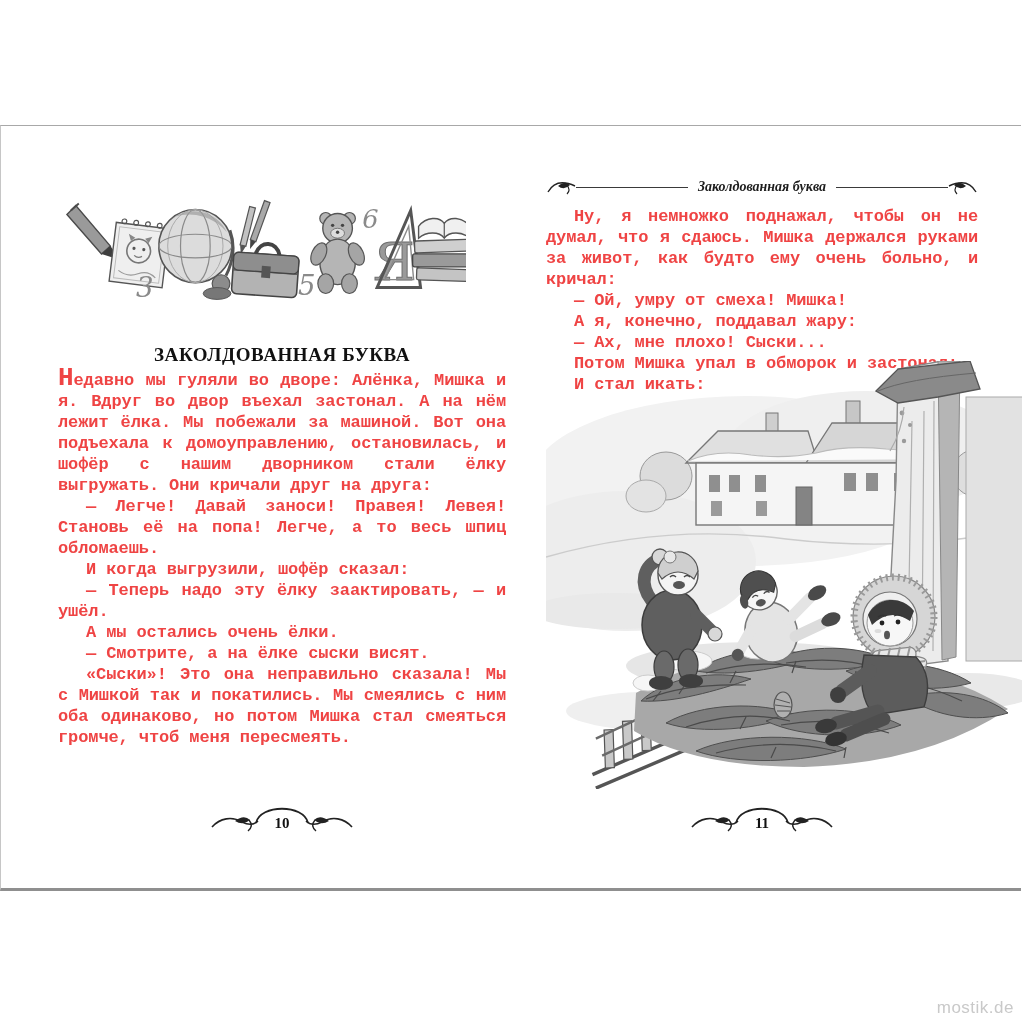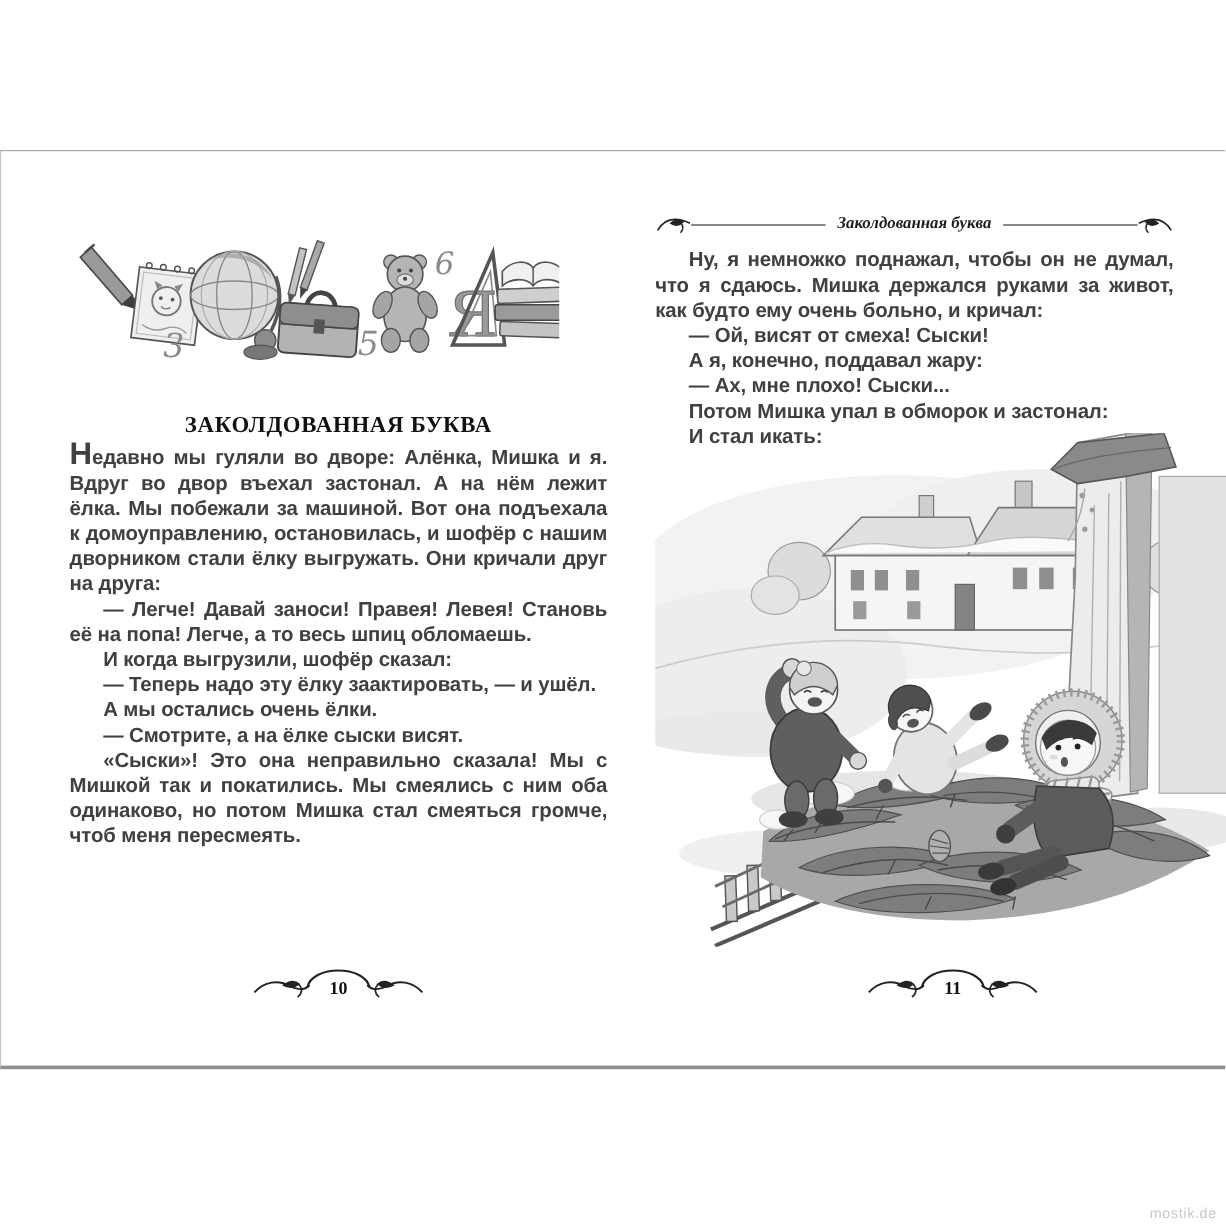--- a/index.html
+++ b/index.html
@@ -16,49 +16,49 @@
     border-bottom:3px solid #8f8f8f;
     box-sizing:border-box;
   }
   
   .supplies{position:absolute;left:60px;top:70px;width:405px;height:112px;}
   .page-title{
     position:absolute;left:57px;top:218px;width:448px;
     text-align:center;font-family:"Liberation Serif",serif;
     font-weight:bold;font-size:19px;letter-spacing:.6px;color:#111;
   }
-  .txt{position:absolute;color:#404040;font-size:17px;line-height:21px;font-weight:bold;letter-spacing:-0.1px;}
+  .txt{position:absolute;color:#ef4444;font-size:17px;line-height:21px;font-weight:bold;letter-spacing:-0.1px;font-family:Liberation Mono, monospace;}
   .txt-left{left:57px;top:243px;width:448px;}
   .txt-right{left:545px;top:80px;width:432px;}
   .txt p{margin:0;text-indent:28px;text-align:justify;}
   .txt p.no-indent{text-indent:0;}
   .dropcap{font-size:26px;line-height:18px;font-weight:bold;}
   
   .run-head{
     position:absolute;left:545px;top:50px;width:432px;height:22px;
     display:flex;align-items:center;
   }
   .run-head .rule{flex:1;height:0;border-top:1.4px solid #3a3a3a;}
   .run-head .rh-text{
     padding:0 10px;font-family:"Liberation Serif",serif;font-style:italic;
     font-weight:bold;font-size:14px;color:#1d1d1d;white-space:nowrap;
   }
   .flourish{width:30px;height:18px;flex:0 0 auto;}
   
   .pagenum-wrap{position:absolute;top:670px;width:160px;height:44px;}
   .pn-left-page{left:201px;text-align:center;}
-  .pn-right-page{left:713px;}
+  .pn-right-page{left:681px;}
   .pagenum-wrap svg{width:160px;height:44px;display:block;}
   .pn-text{font-family:"Liberation Serif",serif;font-weight:bold;font-size:15px;fill:#111;}
   
   .winter{position:absolute;left:545px;top:235px;width:477px;height:428px;}
   
   .watermark{
     position:absolute;right:8px;bottom:4px;
-    font-size:12px;color:#c9c9c9;letter-spacing:.5px;
+    font-size:17px;color:#c9c9c9;letter-spacing:.5px;
   }
   svg text.numeral{font-family:"DejaVu Serif",serif;fill:#8a8a8a;}
 </style>
 </head>
 <body>
 
 <div class="spread">
 
   <svg class="supplies" viewBox="0 0 410 112">
 
@@ -184,21 +184,21 @@
       <g transform="translate(30,0) scale(-1,1)">
         <path d="M2,14 C7,5 16,2 29,8" stroke="#222" stroke-width="1.4" fill="none"></path>
         <path d="M12,8 q7,-6 12,-1 q-6,6 -12,1 Z" fill="#222"></path>
         <path d="M21,7 q4,5 0,9" stroke="#222" stroke-width="1.2" fill="none"></path>
       </g>
     </svg>
   </div>
 
   <div class="txt txt-right">
     <p>Ну, я немножко поднажал, чтобы он не думал, что я сдаюсь. Мишка держался руками за живот, как будто ему очень больно, и кричал:</p>
-    <p>— Ой, висят от смеха! Сыски!</p>
+    <p>— Ой, умру от смеха! Мишка!</p>
     <p>А я, конечно, поддавал жару:</p>
     <p>— Ах, мне плохо! Сыски...</p>
     <p>Потом Мишка упал в обморок и застонал:</p>
     <p>И стал икать:</p>
   </div>
 
   <svg class="winter" viewBox="0 0 477 428">
 
     <g>
       <ellipse cx="200" cy="120" rx="215" ry="85" fill="#f2f2f2"></ellipse>

